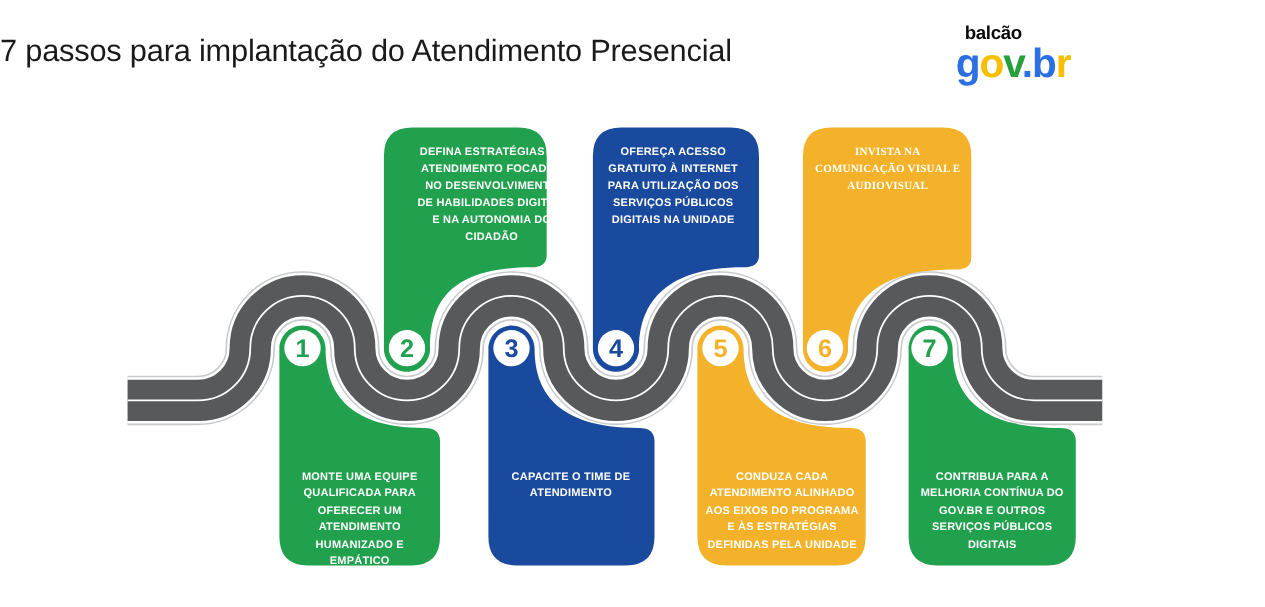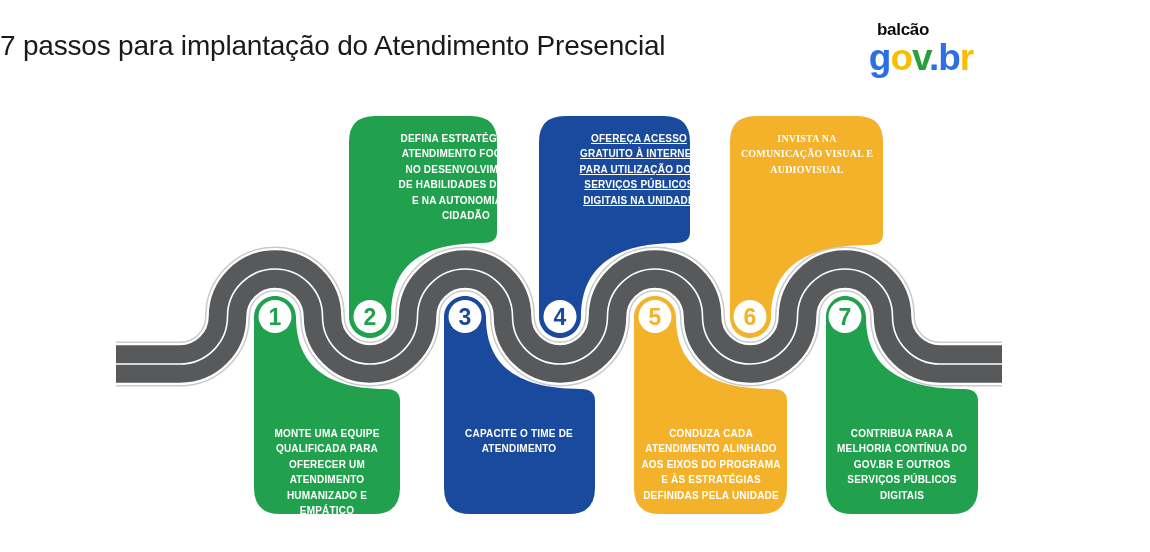--- a/index.html
+++ b/index.html
@@ -22,21 +22,21 @@
   .road-casing{fill:none;stroke:#ffffff;stroke-width:42;}
   .road-body{fill:none;stroke:#58595b;stroke-width:37.5;}
   .road-center{fill:none;stroke:#ffffff;stroke-width:1.6;}
   .step-num{font-family:"Liberation Sans",sans-serif;font-size:23px;font-weight:bold;text-anchor:middle;}
   .card-text{
     position:absolute;width:144px;text-align:center;color:#ffffff;
     font-size:10px;font-weight:bold;line-height:15.4px;letter-spacing:0.2px;
     white-space:pre-line;text-transform:uppercase;
   }
   .tt{top:131px;} .tb{top:405px;margin-top:21px;}
-  .tx1{left:255px;} .tx2{left:370px;padding-left:24px;} .tx3{left:447px;} .tx4{left:567px;text-decoration:underline;}
+  .tx1{left:255px;} .tx2{left:351px;padding-left:24px;} .tx3{left:447px;} .tx4{left:540px;}
   .tx5{left:639px;} .tx6{left:735px;font-family:Liberation Serif, serif;} .tx7{left:830px;}
 </style>
 </head>
 <body>
 
 <div class="stage">
 
   <svg class="svg-wrap" viewBox="0 0 1150 552">
 
     <path class="f-green" d="M 254,488 L 254,317 C 254,306 263,296 275,296 C 287,296 296,306 296,317 C 296,353 313,389 386,389 Q 400,389 400,401 L 400,488 Q 400,514 374,514 L 280,514 Q 254,514 254,488 Z"></path>

